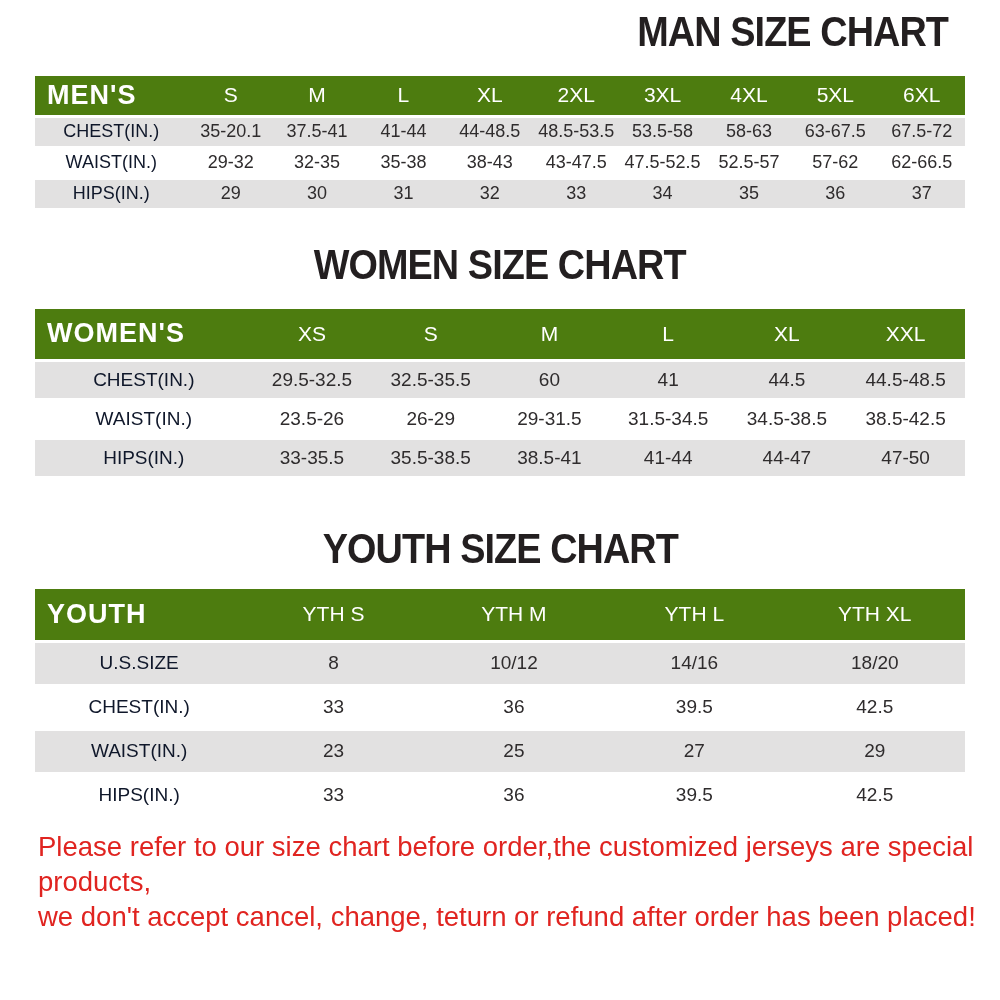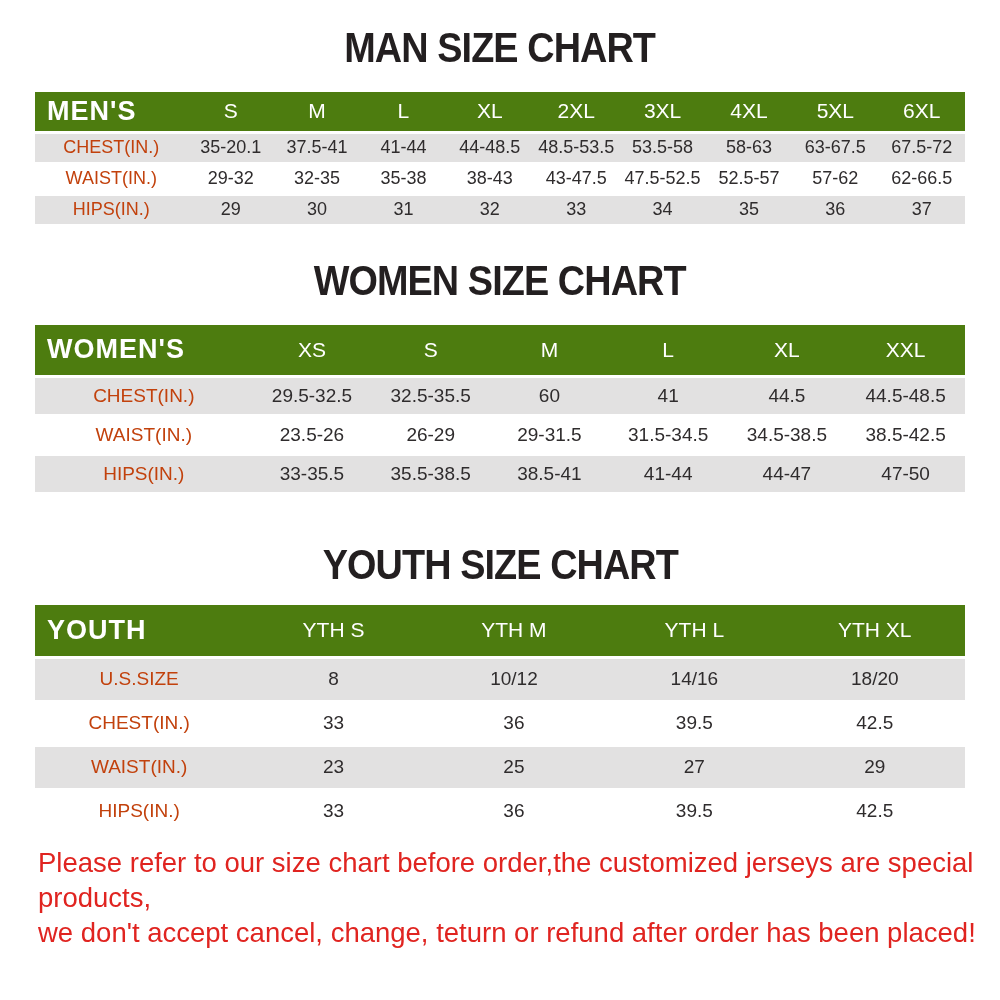--- a/index.html
+++ b/index.html
@@ -46,21 +46,21 @@
     display: inline-block;
     font-size: 42px;
     line-height: 48px;
     font-weight: bold;
     color: #231F20;
     letter-spacing: -1px;
     transform: scaleX(0.90);
     transform-origin: center center;
     white-space: nowrap;
   }
-  .sec-men   .heading-wrap { margin: 24px 0 20px; }
+  .sec-men   .heading-wrap { margin: 8px 0 20px; text-align: right; }
   .sec-women .heading-wrap { margin: 30px 0 20px; }
   .sec-youth .heading-wrap { margin: 46px 0 16px; }
 
   
   table {
     width: 100%;
     border-collapse: collapse;
     table-layout: fixed;
   }
   thead th {
@@ -84,21 +84,21 @@
     border-top: 3px solid #ffffff;
     border-bottom: 3px solid #ffffff;
   }
   tbody tr:nth-child(odd) { background: #E2E1E1; }
   tbody tr:nth-child(even) { background: #ffffff; }
   tbody td {
     text-align: center;
     color: #2f2c2d;
     vertical-align: middle;
   }
-  td.row-label { color: #c2410c; }
+  td.row-label { color: #0f172a; }
 
   .sec-men   thead tr { height: 40px; }
   .sec-men   tbody tr { height: 31px; }
   .sec-men   tbody td { font-size: 18px; }
   .sec-men   .row-label { width: 15%; }
 
   .sec-women thead tr { height: 52px; }
   .sec-women tbody tr { height: 39px; }
   .sec-women tbody td { font-size: 19px; }
   .sec-women .row-label { width: 22%; }

